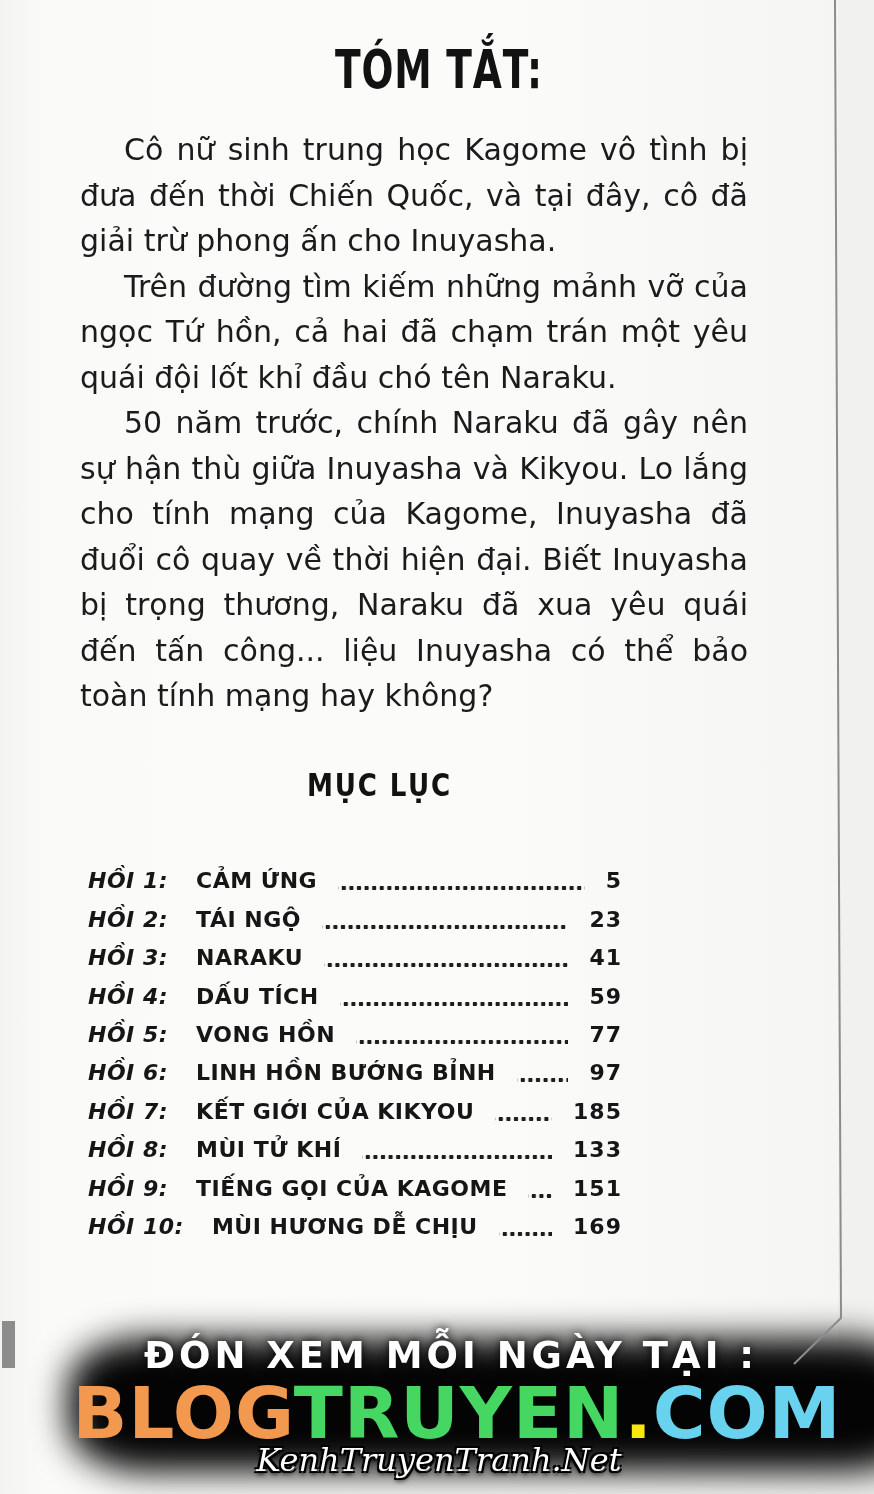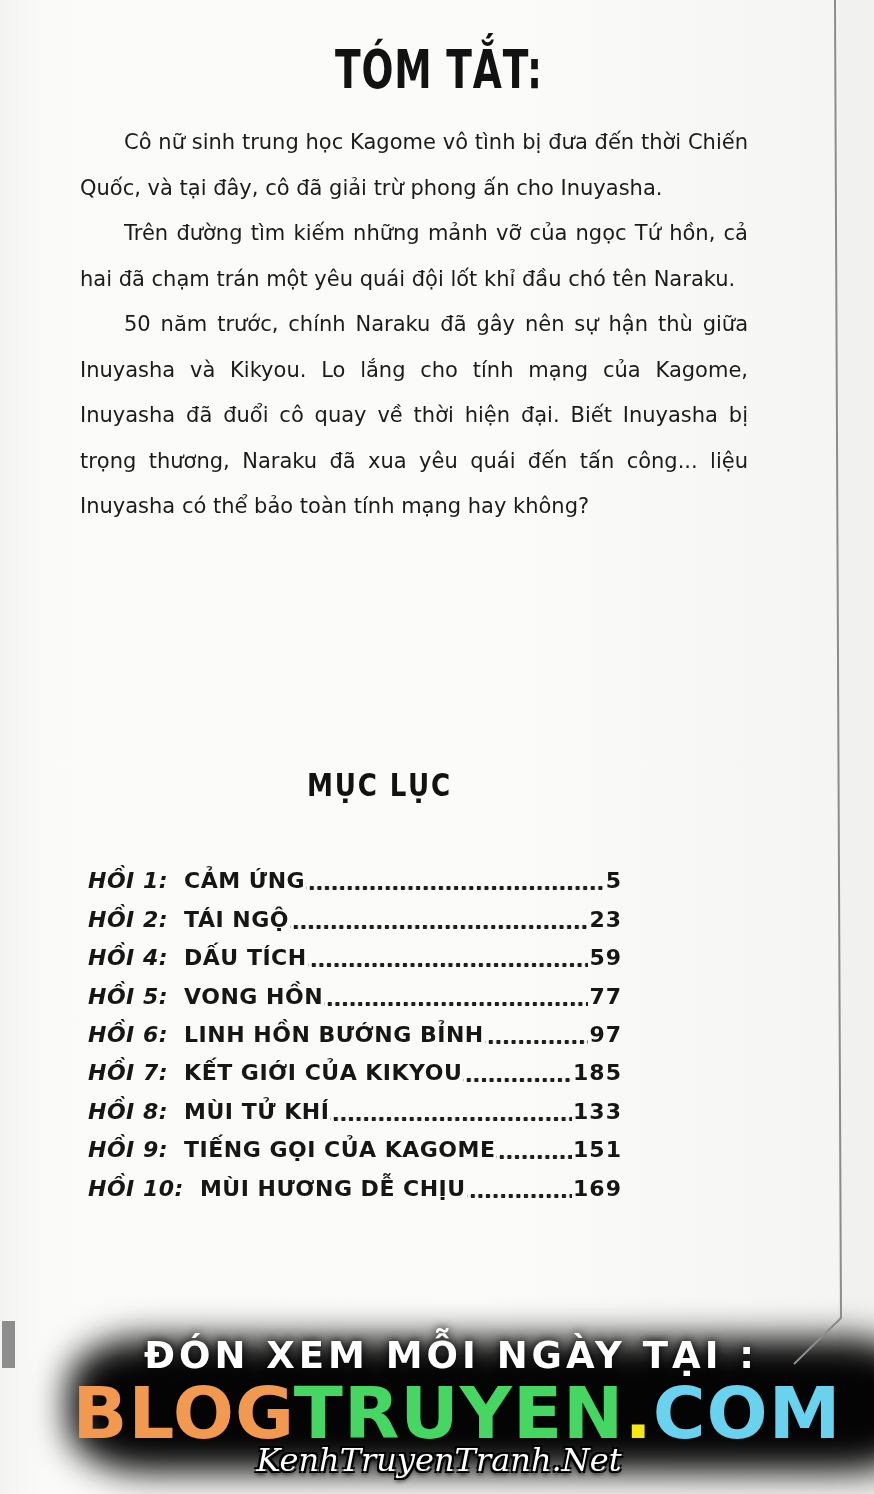--- a/index.html
+++ b/index.html
@@ -17,46 +17,46 @@
   }
   
   .summary-title{
     position:absolute; top:42px; left:0; width:860px;
     text-align:center; font-weight:bold; font-size:47px; letter-spacing:1px;
     color:#121212;
     padding-left:9px;
   }
   .summary-title > span{ display:inline-block; transform:scale(.8,1.12); }
   .summary-body{
-    position:absolute; top:120px; left:80px; width:668px;
-    font-size:21px; line-height:45.5px; text-align:justify;
+    position:absolute; top:127px; left:80px; width:668px;
+    font-size:30px; line-height:45.5px; text-align:justify;
     color:#1b1b1b;
   }
   .summary-body p{ margin:0; text-indent:44px; }
   
   .toc-title{
     position:absolute; top:768px; left:0; width:760px;
     text-align:center; font-weight:bold; font-size:29px; color:#121212;
   }
   .toc-title > span{ display:inline-block; transform:scale(.9,1.08); letter-spacing:2px; }
   .toc{
     position:absolute; top:858px; left:88px; width:534px;
   }
   .toc-row{
     display:flex; align-items:flex-end;
     height:38.4px;
-    font-weight:bold; color:#161616;
+    font-weight:bold; color:#161616;gap:20px;
   }
   .toc-label{
     font-style:italic; font-size:22px; min-width:66px;
     white-space:nowrap; padding-bottom:3px; letter-spacing:0.5px;
   }
   .toc-chapter{
     font-size:22px; white-space:nowrap; padding-bottom:3px;
-    letter-spacing:0.5px; margin-left:16px;
+    letter-spacing:0.5px; margin-left:8px;
   }
   .toc-leader{
     flex:1; align-self:stretch; margin:0 1px;
     background-image:radial-gradient(circle, #1d1d1d 2.1px, transparent 2.5px);
     background-size:7.6px 8px;
     background-repeat:repeat-x;
     background-position:left 2px bottom 4px;
   }
   .toc-page{ font-size:22px; padding-bottom:3px; letter-spacing:1px; }
   
@@ -121,20 +121,26 @@
       <span class="toc-leader"></span>
       <span class="toc-page">5</span>
     </div>
     <div class="toc-row">
       <span class="toc-label">HỒI 2:</span>
       <span class="toc-chapter">TÁI NGỘ</span>
       <span class="toc-leader"></span>
       <span class="toc-page">23</span>
     </div>
     <div class="toc-row">
+      <span class="toc-label">HỒI 3:</span>
+      <span class="toc-chapter">NARAKU</span>
+      <span class="toc-leader"></span>
+      <span class="toc-page">41</span>
+    </div>
+    <div class="toc-row">
       <span class="toc-label">HỒI 4:</span>
       <span class="toc-chapter">DẤU TÍCH</span>
       <span class="toc-leader"></span>
       <span class="toc-page">59</span>
     </div>
     <div class="toc-row">
       <span class="toc-label">HỒI 5:</span>
       <span class="toc-chapter">VONG HỒN</span>
       <span class="toc-leader"></span>
       <span class="toc-page">77</span>

